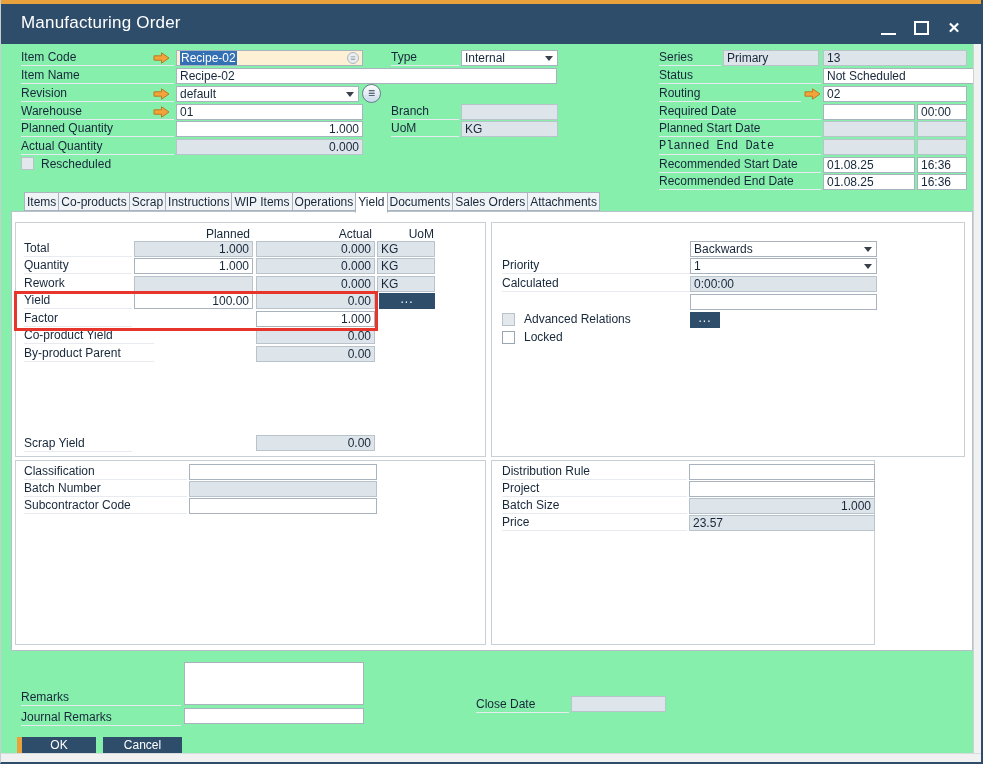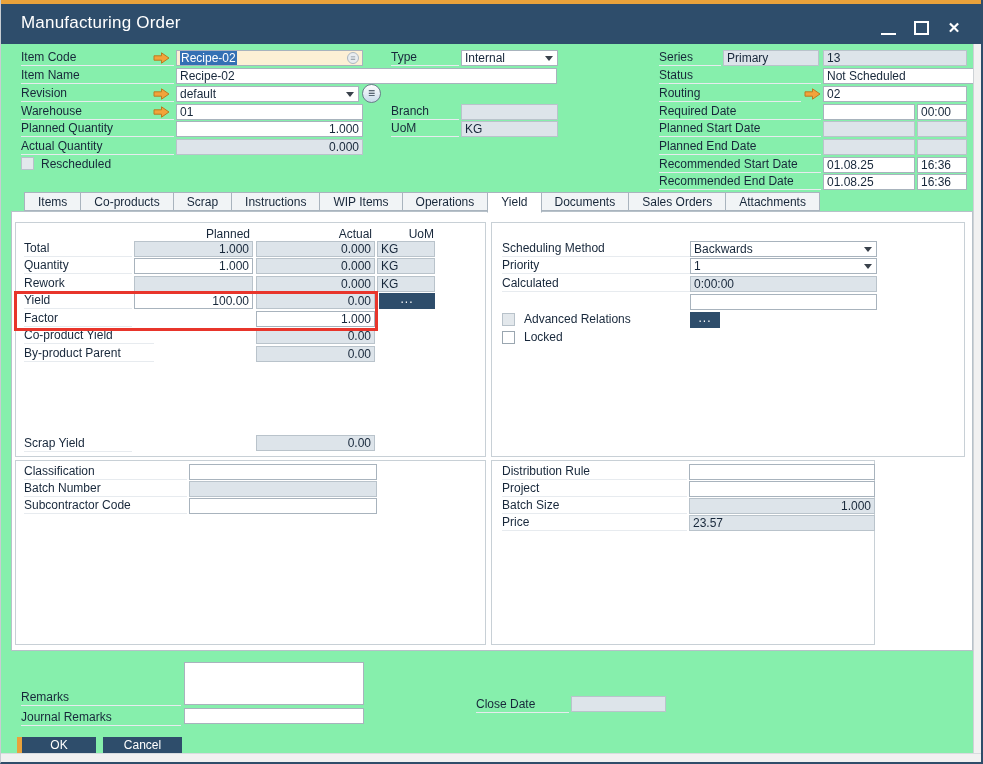--- a/index.html
+++ b/index.html
@@ -41,21 +41,21 @@
 
   .itemcode { background:#fdf0d5; }
   .sel { background:#3470b4; color:#fff; padding:0 1px; }
   .cfl { position:absolute; right:3px; top:1px; width:12px; height:12px; border-radius:50%;
          background:#e9edf0; border:1px solid #aeb8c0; color:#8a949c; font-size:9px; line-height:10px; text-align:center; }
   .circle-btn { position:absolute; width:19px; height:19px; border-radius:50%;
          background:linear-gradient(#ffffff,#c8daea); border:1px solid #6a7b8a;
          text-align:center; line-height:17px; font-size:12px; color:#2c3b4a; }
 
   .tabs { position:absolute; left:23px; top:192px; height:20px; display:flex; z-index:2; }
-  .tab { height:19px; line-height:18px; padding:0 13px; background:#f1f4f6;
+  .tab { height:19px; line-height:18px; padding:0 2px; background:#f1f4f6;
          border:1px solid #a9b4be; margin-right:-1px; white-space:nowrap; }
   .tab.active { background:#fff; height:21px; border-bottom:1px solid #fff; position:relative; z-index:3; }
 
   .panel { position:absolute; left:10px; top:211px; width:962px; height:440px; background:#fff; border:1px solid #b7c1c9; }
   .gb { position:absolute; border:1px solid #c8d0d6; background:#fff; }
 
   .btn-ellipsis { position:absolute; height:16px; background:#2e4d6b; color:#fff; text-align:center;
                   line-height:13px; font-size:12px; letter-spacing:1px; }
 
   .btn { position:absolute; height:18px; background:#2e4d6b; color:#fff; text-align:center;
@@ -161,21 +161,21 @@
   <input class="fld" style="left: 822px; top: 86px; width: 144px;" value="02">
 
   <span class="lb u" style="left:658px; top:104px; width:162px;">Required Date</span>
   <input class="fld" style="left: 822px; top: 104px; width: 92px;" value="">
   <input class="fld" style="left: 916px; top: 104px; width: 50px;" value="00:00">
 
   <span class="lb u" style="left:658px; top:121px; width:162px;">Planned Start Date</span>
   <input class="fld dis" style="left: 822px; top: 121px; width: 92px;" value="">
   <input class="fld dis" style="left: 916px; top: 121px; width: 50px;" value="">
 
-  <span class="lb u" style="left:658px; top:139px; width:162px;">Planned End Date</span>
+  <span class="lb u" style="left:658px; top:139px; width:162px;font-family:Liberation Mono, monospace;">Planned End Date</span>
   <input class="fld dis" style="left: 822px; top: 139px; width: 92px;" value="">
   <input class="fld dis" style="left: 916px; top: 139px; width: 50px;" value="">
 
   <span class="lb u" style="left:658px; top:157px; width:162px;">Recommended Start Date</span>
   <input class="fld" style="left: 822px; top: 157px; width: 92px;" value="01.08.25">
   <input class="fld" style="left: 916px; top: 157px; width: 50px;" value="16:36">
 
   <span class="lb u" style="left:658px; top:174px; width:162px;">Recommended End Date</span>
   <input class="fld" style="left: 822px; top: 174px; width: 92px;" value="01.08.25">
   <input class="fld" style="left: 916px; top: 174px; width: 50px;" value="16:36">
@@ -227,21 +227,20 @@
     <input class="fld num dis" style="left: 240px; top: 105px; width: 119px;" value="0.00">
 
     <span class="lb u" style="left:8px; top:123px; width:130px;">By-product Parent</span>
     <input class="fld num dis" style="left: 240px; top: 123px; width: 119px;" value="0.00">
 
     <span class="lb u" style="left:8px; top:213px; width:108px;">Scrap Yield</span>
     <input class="fld num dis" style="left: 240px; top: 212px; width: 119px;" value="0.00">
   </div>
 
   <div class="gb" style="left:490px; top:222px; width:474px; height:235px;">
-    <span class="lb u" style="left:10px; top:18px; width:188px;">Scheduling Method</span>
     <div class="dd" style="left:198px; top:18px; width:187px;">
       <span>Backwards</span>
       <span class="caret"></span>
     </div>
 
     <span class="lb u" style="left:10px; top:35px; width:188px;">Priority</span>
     <div class="dd" style="left:198px; top:35px; width:187px;">
       <span>1</span>
       <span class="caret"></span>
     </div>

